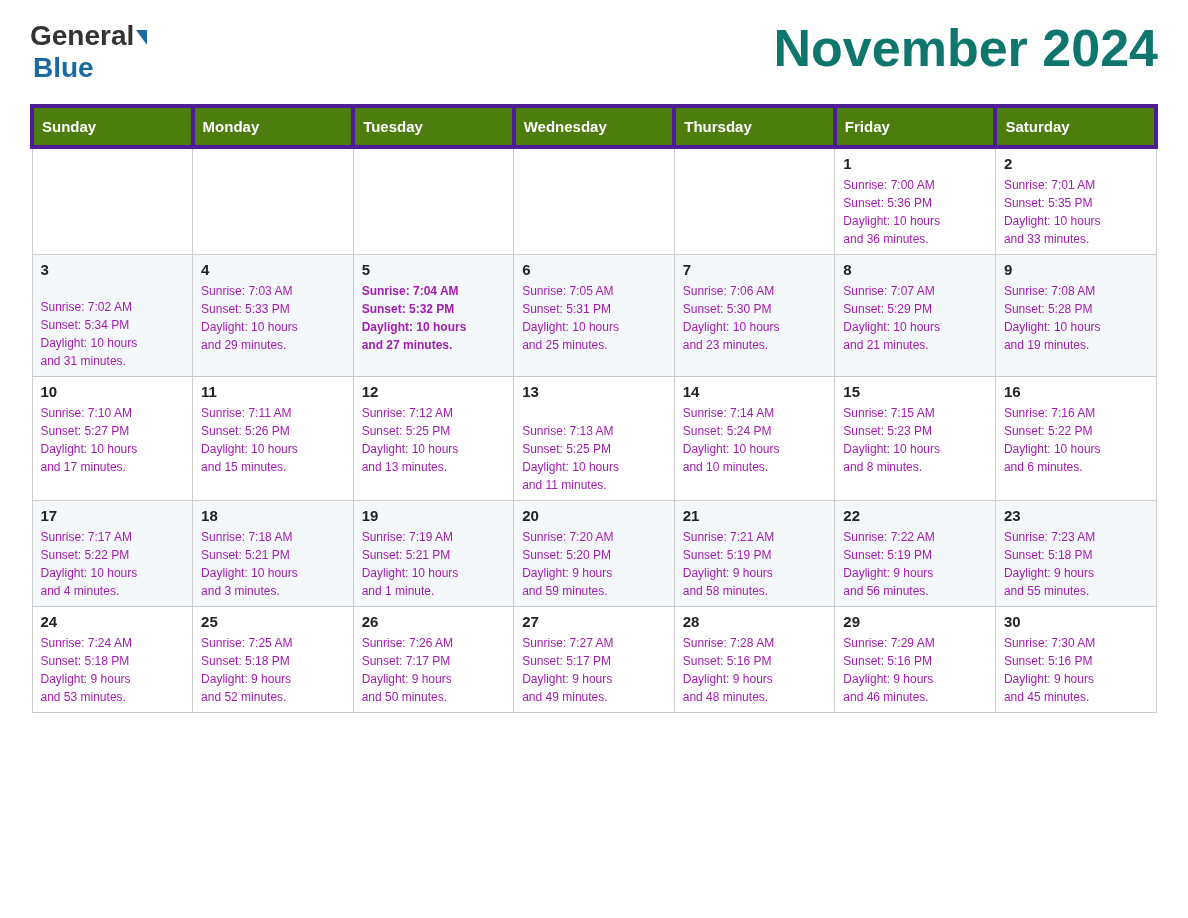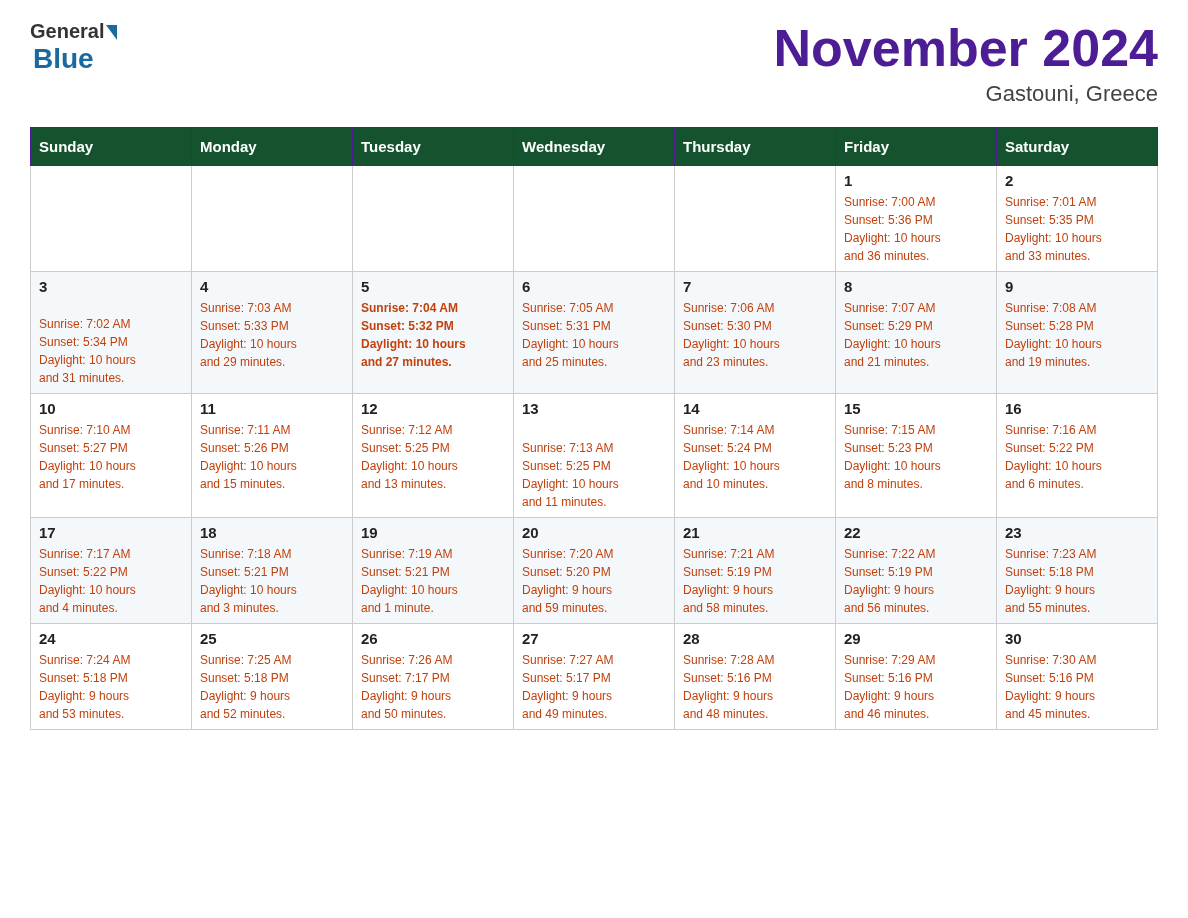--- a/index.html
+++ b/index.html
@@ -23,87 +23,86 @@
     .logo-line1 {
       display: flex;
       align-items: center;
     }
     .title-section {
       text-align: right;
     }
     .month-title {
       font-size: 52px;
       font-weight: bold;
-      color: #4c1d95;
+      color: #0f766e;
       line-height: 1.1;
     }
     .location {
       font-size: 22px;
       color: #444;
       margin-top: 4px;
     }
     .calendar {
       width: 100%;
       border-collapse: collapse;
     }
     .calendar th {
-      background: #14532d;
+      background: #4d7c0f;
       color: #fff;
       padding: 10px 8px;
       font-size: 15px;
       font-weight: bold;
       text-align: left;
-      border: 1px solid #4c1d95;
+      border: 4px solid #4c1d95;
     }
     .calendar td {
       border: 1px solid #ccc;
       vertical-align: top;
       padding: 6px 8px;
       width: 14.28%;
       min-height: 100px;
     }
     .day-num {
       font-size: 15px;
       font-weight: bold;
       color: #222;
       display: block;
       margin-bottom: 4px;
     }
     .day-info {
       font-size: 12px;
-      color: #c2410c;
+      color: #a21caf;
       line-height: 1.5;
     }
     .empty-cell {
       background: #f9f9f9;
     }
     tr:nth-child(even) td {
       background: #f5f8fb;
     }
     tr:nth-child(odd) td {
       background: #fff;
     }
     tr:first-child td { background: #fff; }
   </style>
 </head>
 <body>
 
 <div class="header">
   <div class="logo">
     <div class="logo-line1">
-      <span style="font-size:20px;font-weight:bold;color:#333;">General</span>
+      <span style="font-size:28px;font-weight:bold;color:#333;">General</span>
       <span style="display:inline-block;width:0;height:0;border-left:11px solid transparent;border-right:0;border-top:15px solid #1a6aa0;margin-left:2px;margin-bottom:-2px;"></span>
     </div>
     <div>
       <span style="font-size:28px;font-weight:bold;color:#1a6aa0;margin-left:3px;">Blue</span>
     </div>
   </div>
   <div class="title-section">
     <div class="month-title">November 2024</div>
-    <div class="location">Gastouni, Greece</div>
   </div>
 </div>
 
 <table class="calendar">
   <thead>
     <tr>
     <th>Sunday</th>
         <th>Monday</th>
         <th>Tuesday</th>
         <th>Wednesday</th>

